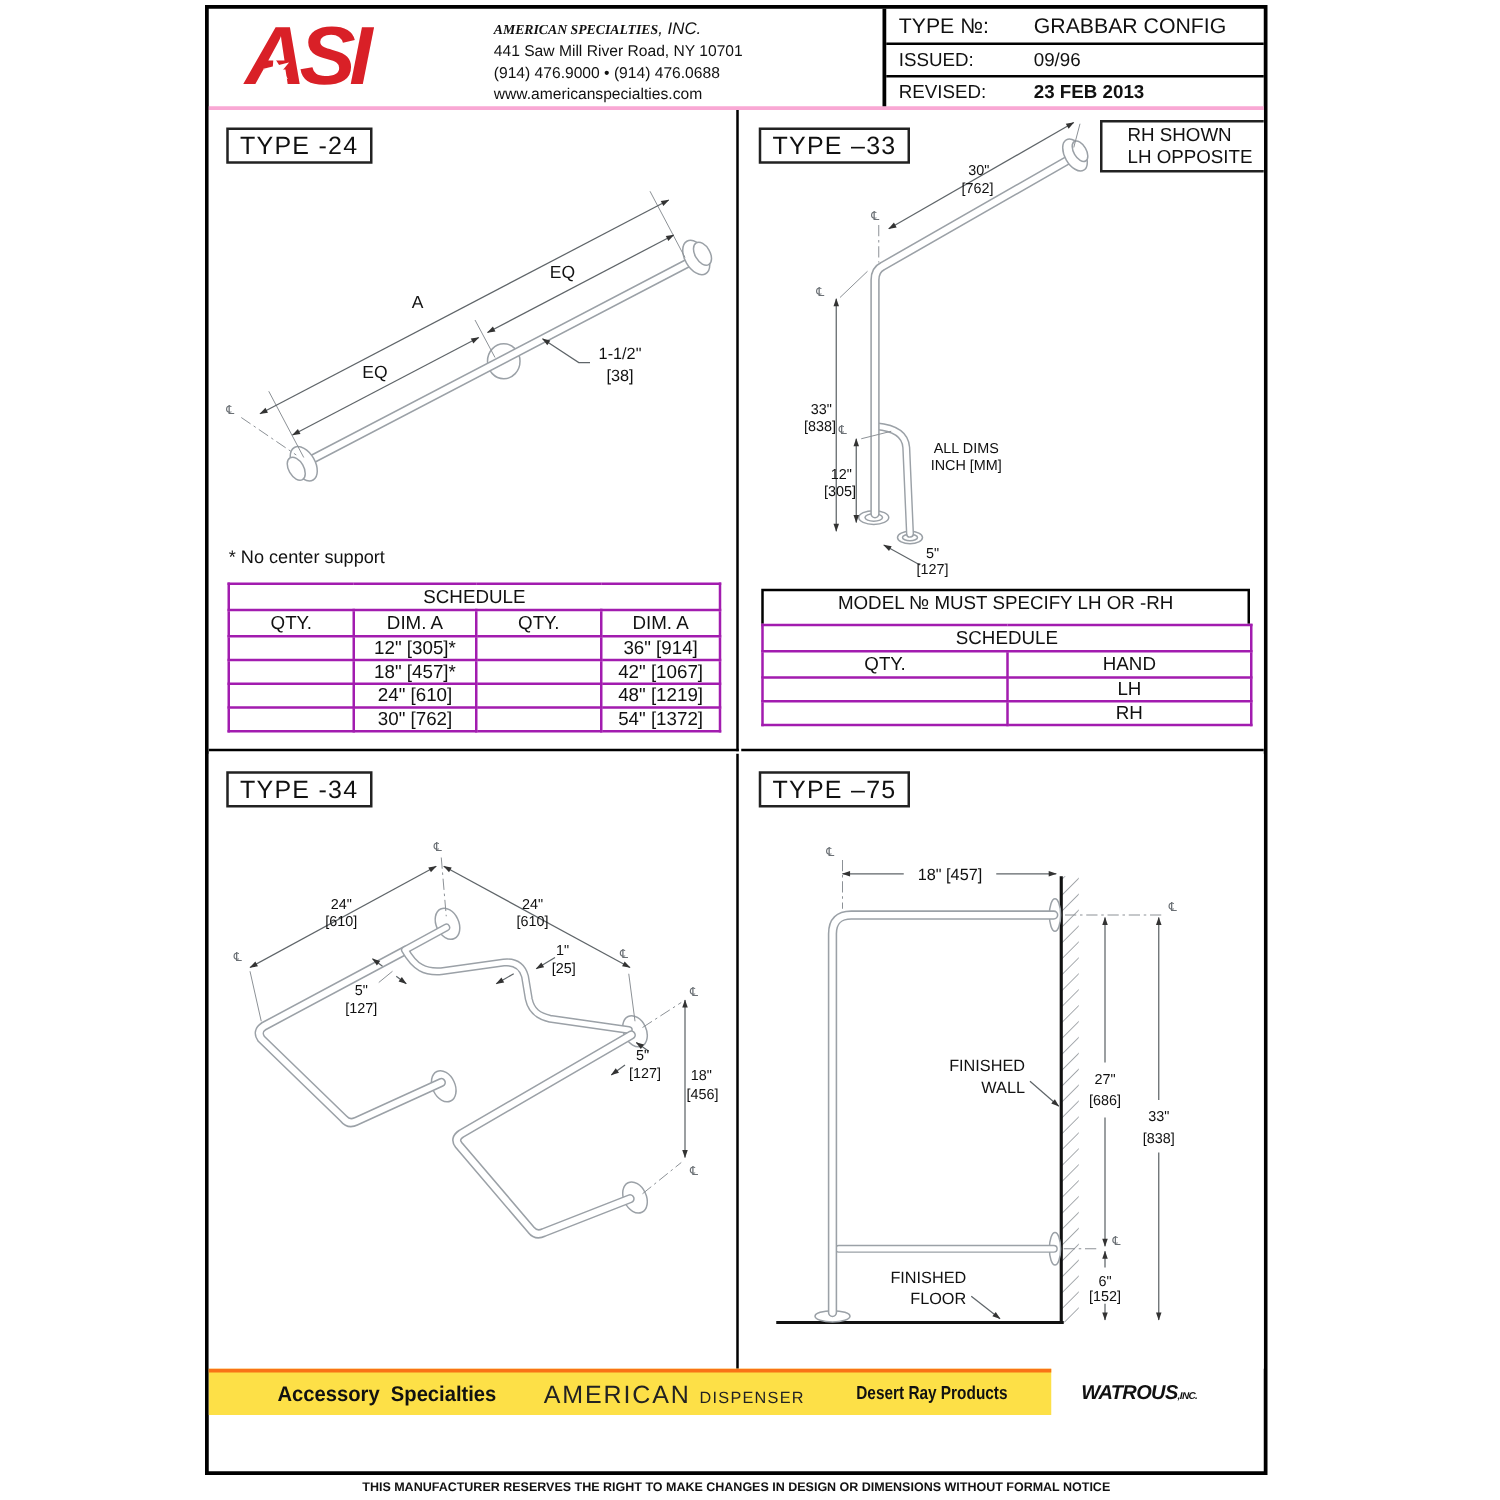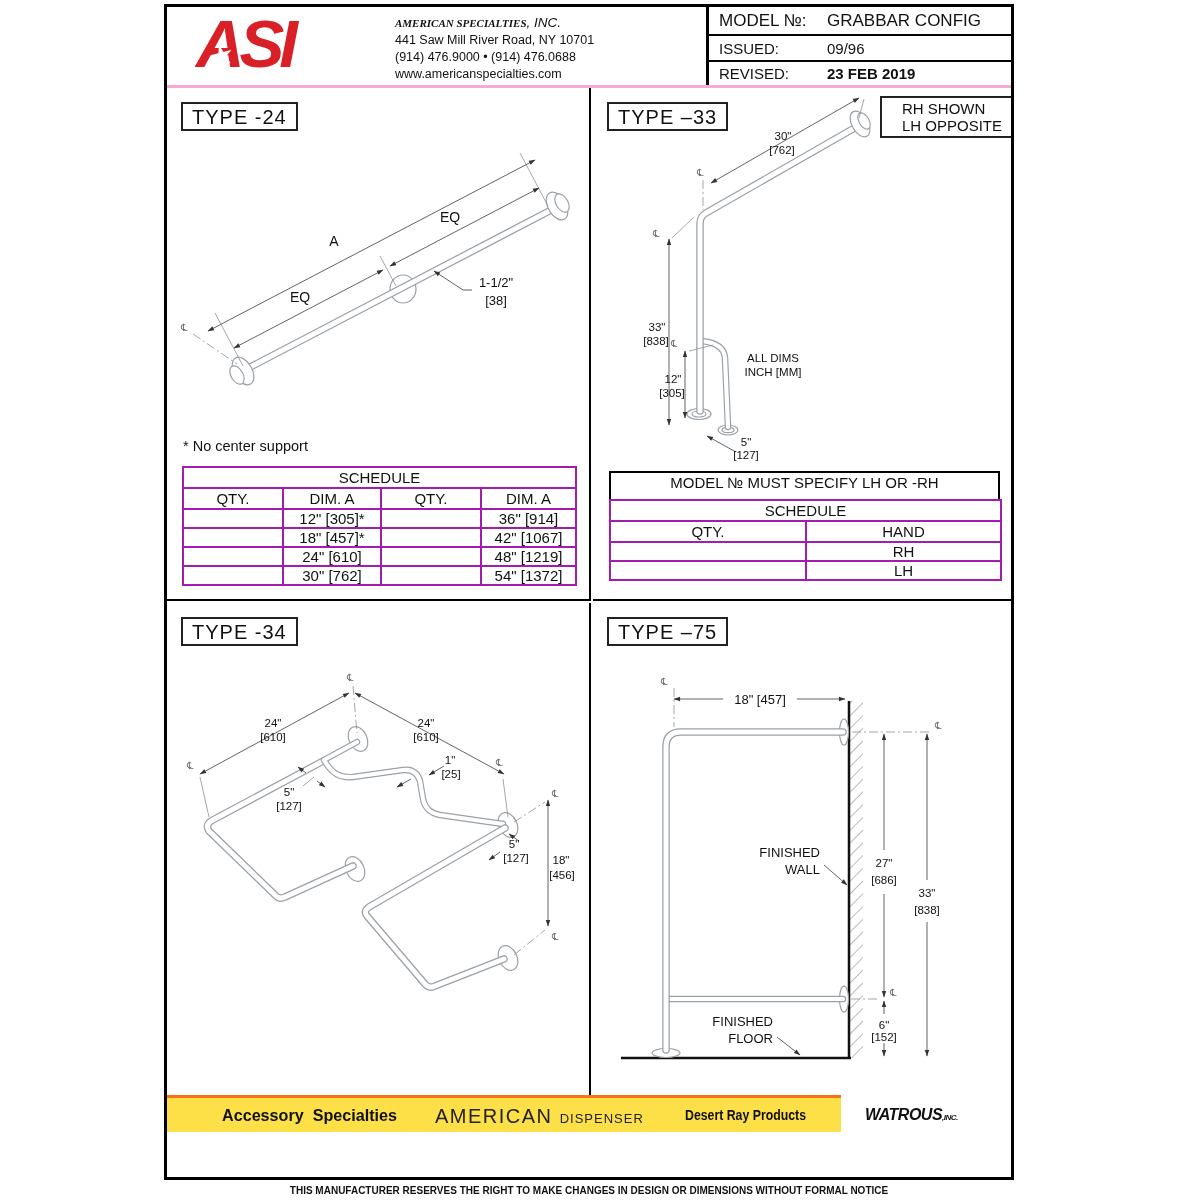--- a/index.html
+++ b/index.html
@@ -98,30 +98,30 @@
       </div>
       <div class="company">
         <div><span class="c1">AMERICAN SPECIALTIES</span><span class="c1s">, INC.</span></div>
         <div>441 Saw Mill River Road, NY 10701</div>
         <div>(914) 476.9000 • (914) 476.0688</div>
         <div>www.americanspecialties.com</div>
       </div>
     </div>
     <div class="header-right">
       <div class="hr-row first">
-        <span class="hr-label">MODEL №:</span>
+        <span class="hr-label">TYPE №:</span>
         <span class="hr-value">GRABBAR CONFIG</span>
       </div>
       <div class="hr-row">
         <span class="hr-label">ISSUED:</span>
         <span class="hr-value">09/96</span>
       </div>
       <div class="hr-row last">
         <span class="hr-label">REVISED:</span>
-        <span class="hr-value bold">23 FEB 2019</span>
+        <span class="hr-value bold">23 FEB 2013</span>
       </div>
     </div>
   </div>
 
 
   <div class="quads">
 
     <div class="quad" id="q24">
       <svg class="drawing" width="424" height="513" viewBox="0 0 424 513">
         <g>
@@ -247,25 +247,25 @@
         <tbody>
             <tr class="tt">
               <td colspan="2">SCHEDULE</td>
             </tr>
         <tr class="tt">
           <td>QTY.</td>
           <td>HAND</td>
         </tr>
         <tr>
           <td></td>
+          <td>LH</td>
+        </tr>
+        <tr>
+          <td></td>
           <td>RH</td>
-        </tr>
-        <tr>
-          <td></td>
-          <td>LH</td>
         </tr>
       </tbody>
         </table>
     </div>
 
     <div class="quad" id="q34">
       <svg class="drawing" width="424" height="492" viewBox="0 0 424 492">
         <g>
           <ellipse cx="191" cy="136" rx="9" ry="13" transform="rotate(-25 191 136)" class="flange"></ellipse>
           <ellipse cx="188" cy="266" rx="9" ry="13" transform="rotate(-25 188 266)" class="flange"></ellipse>

